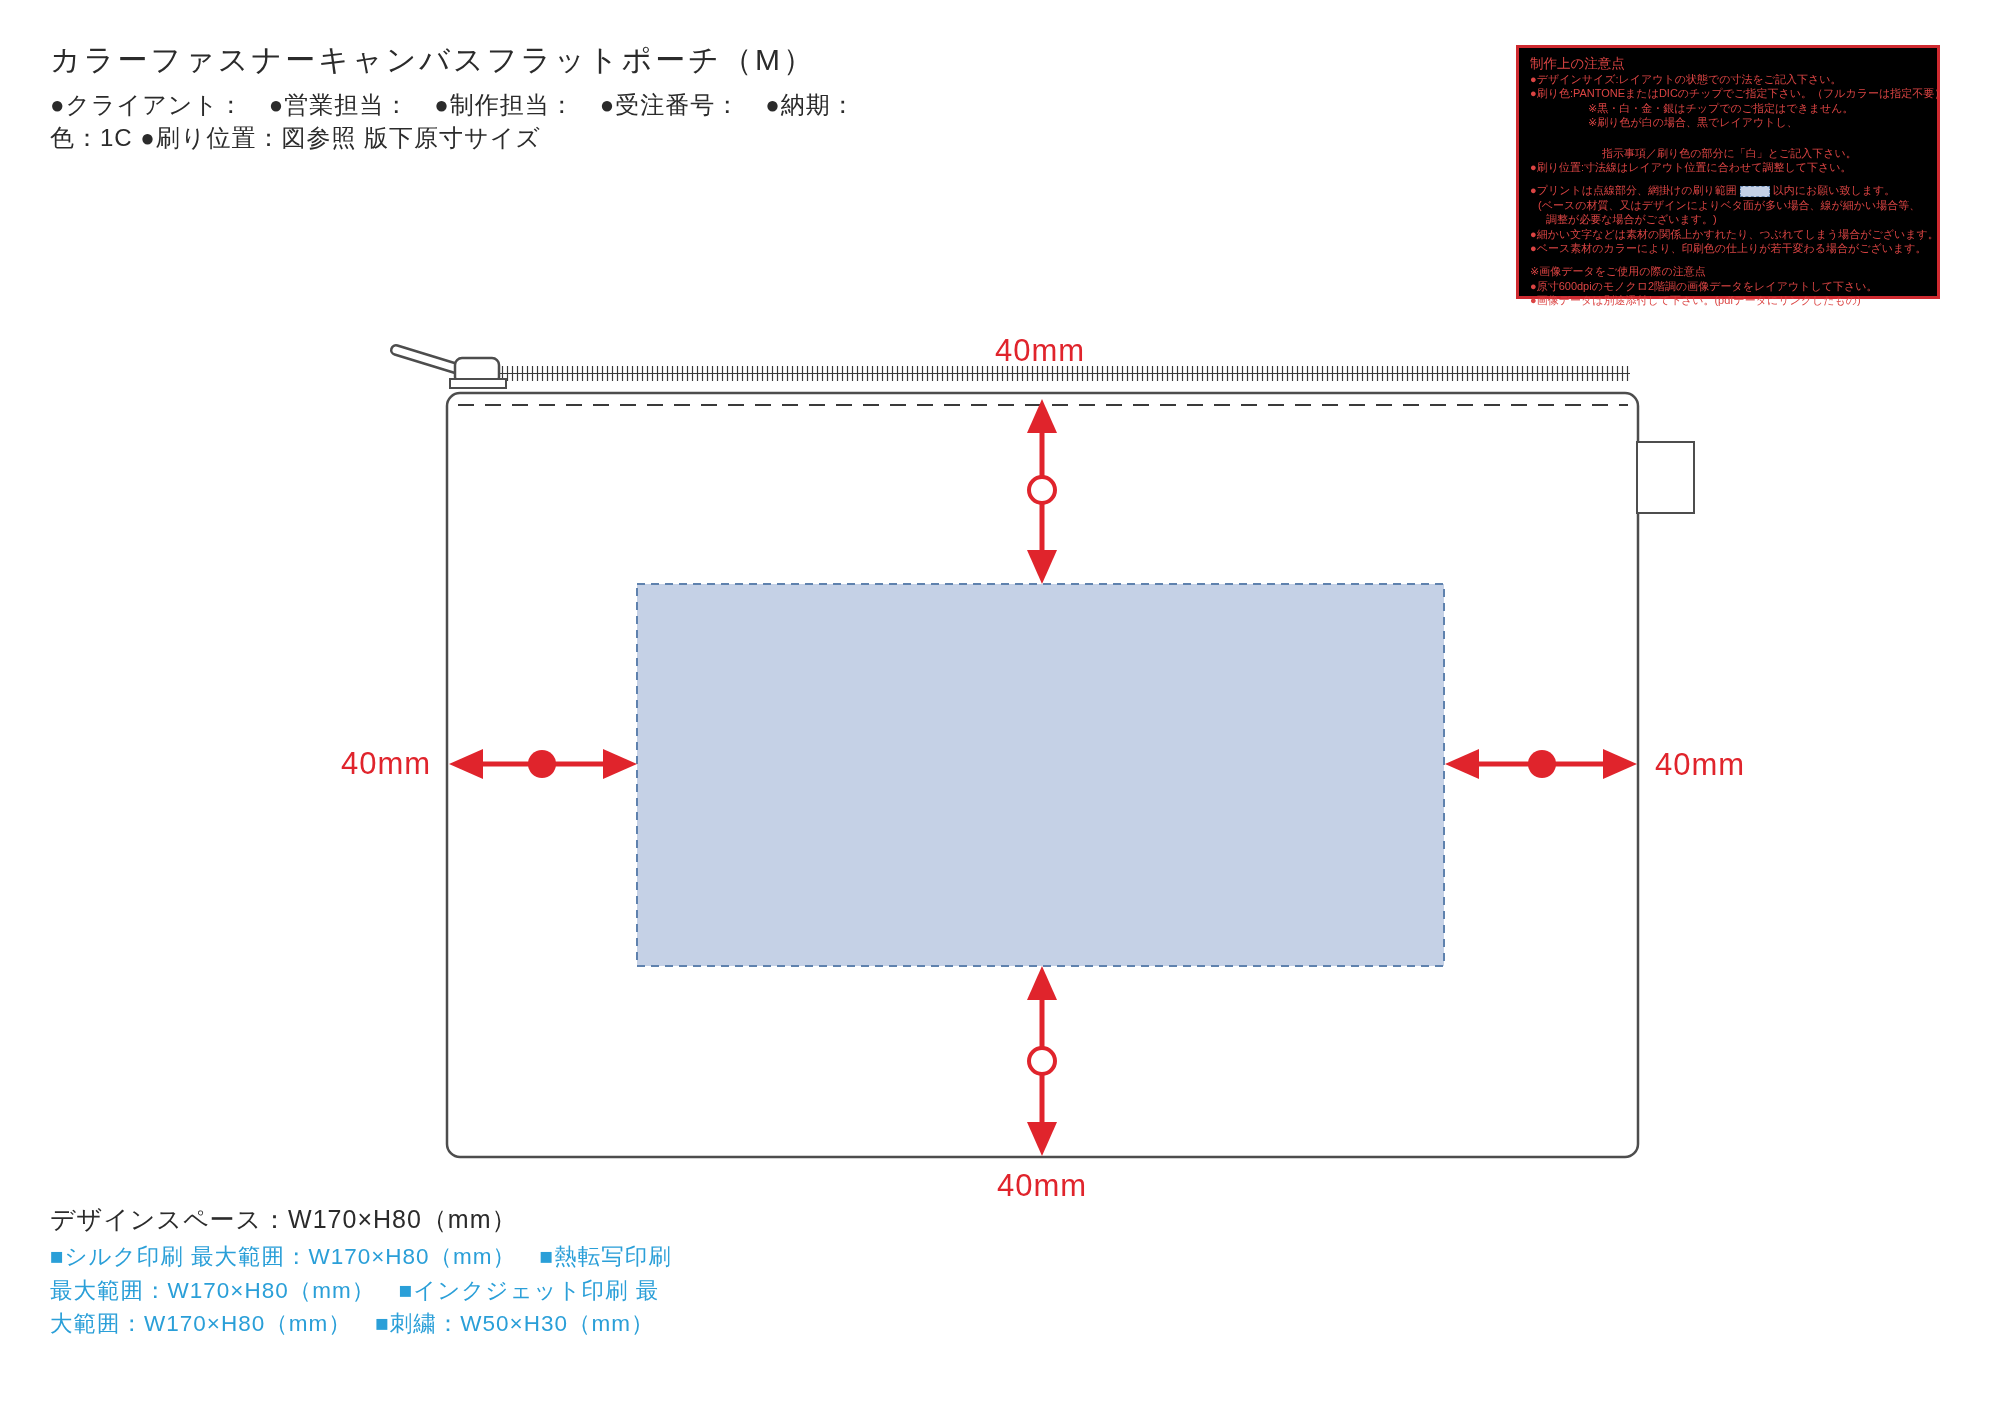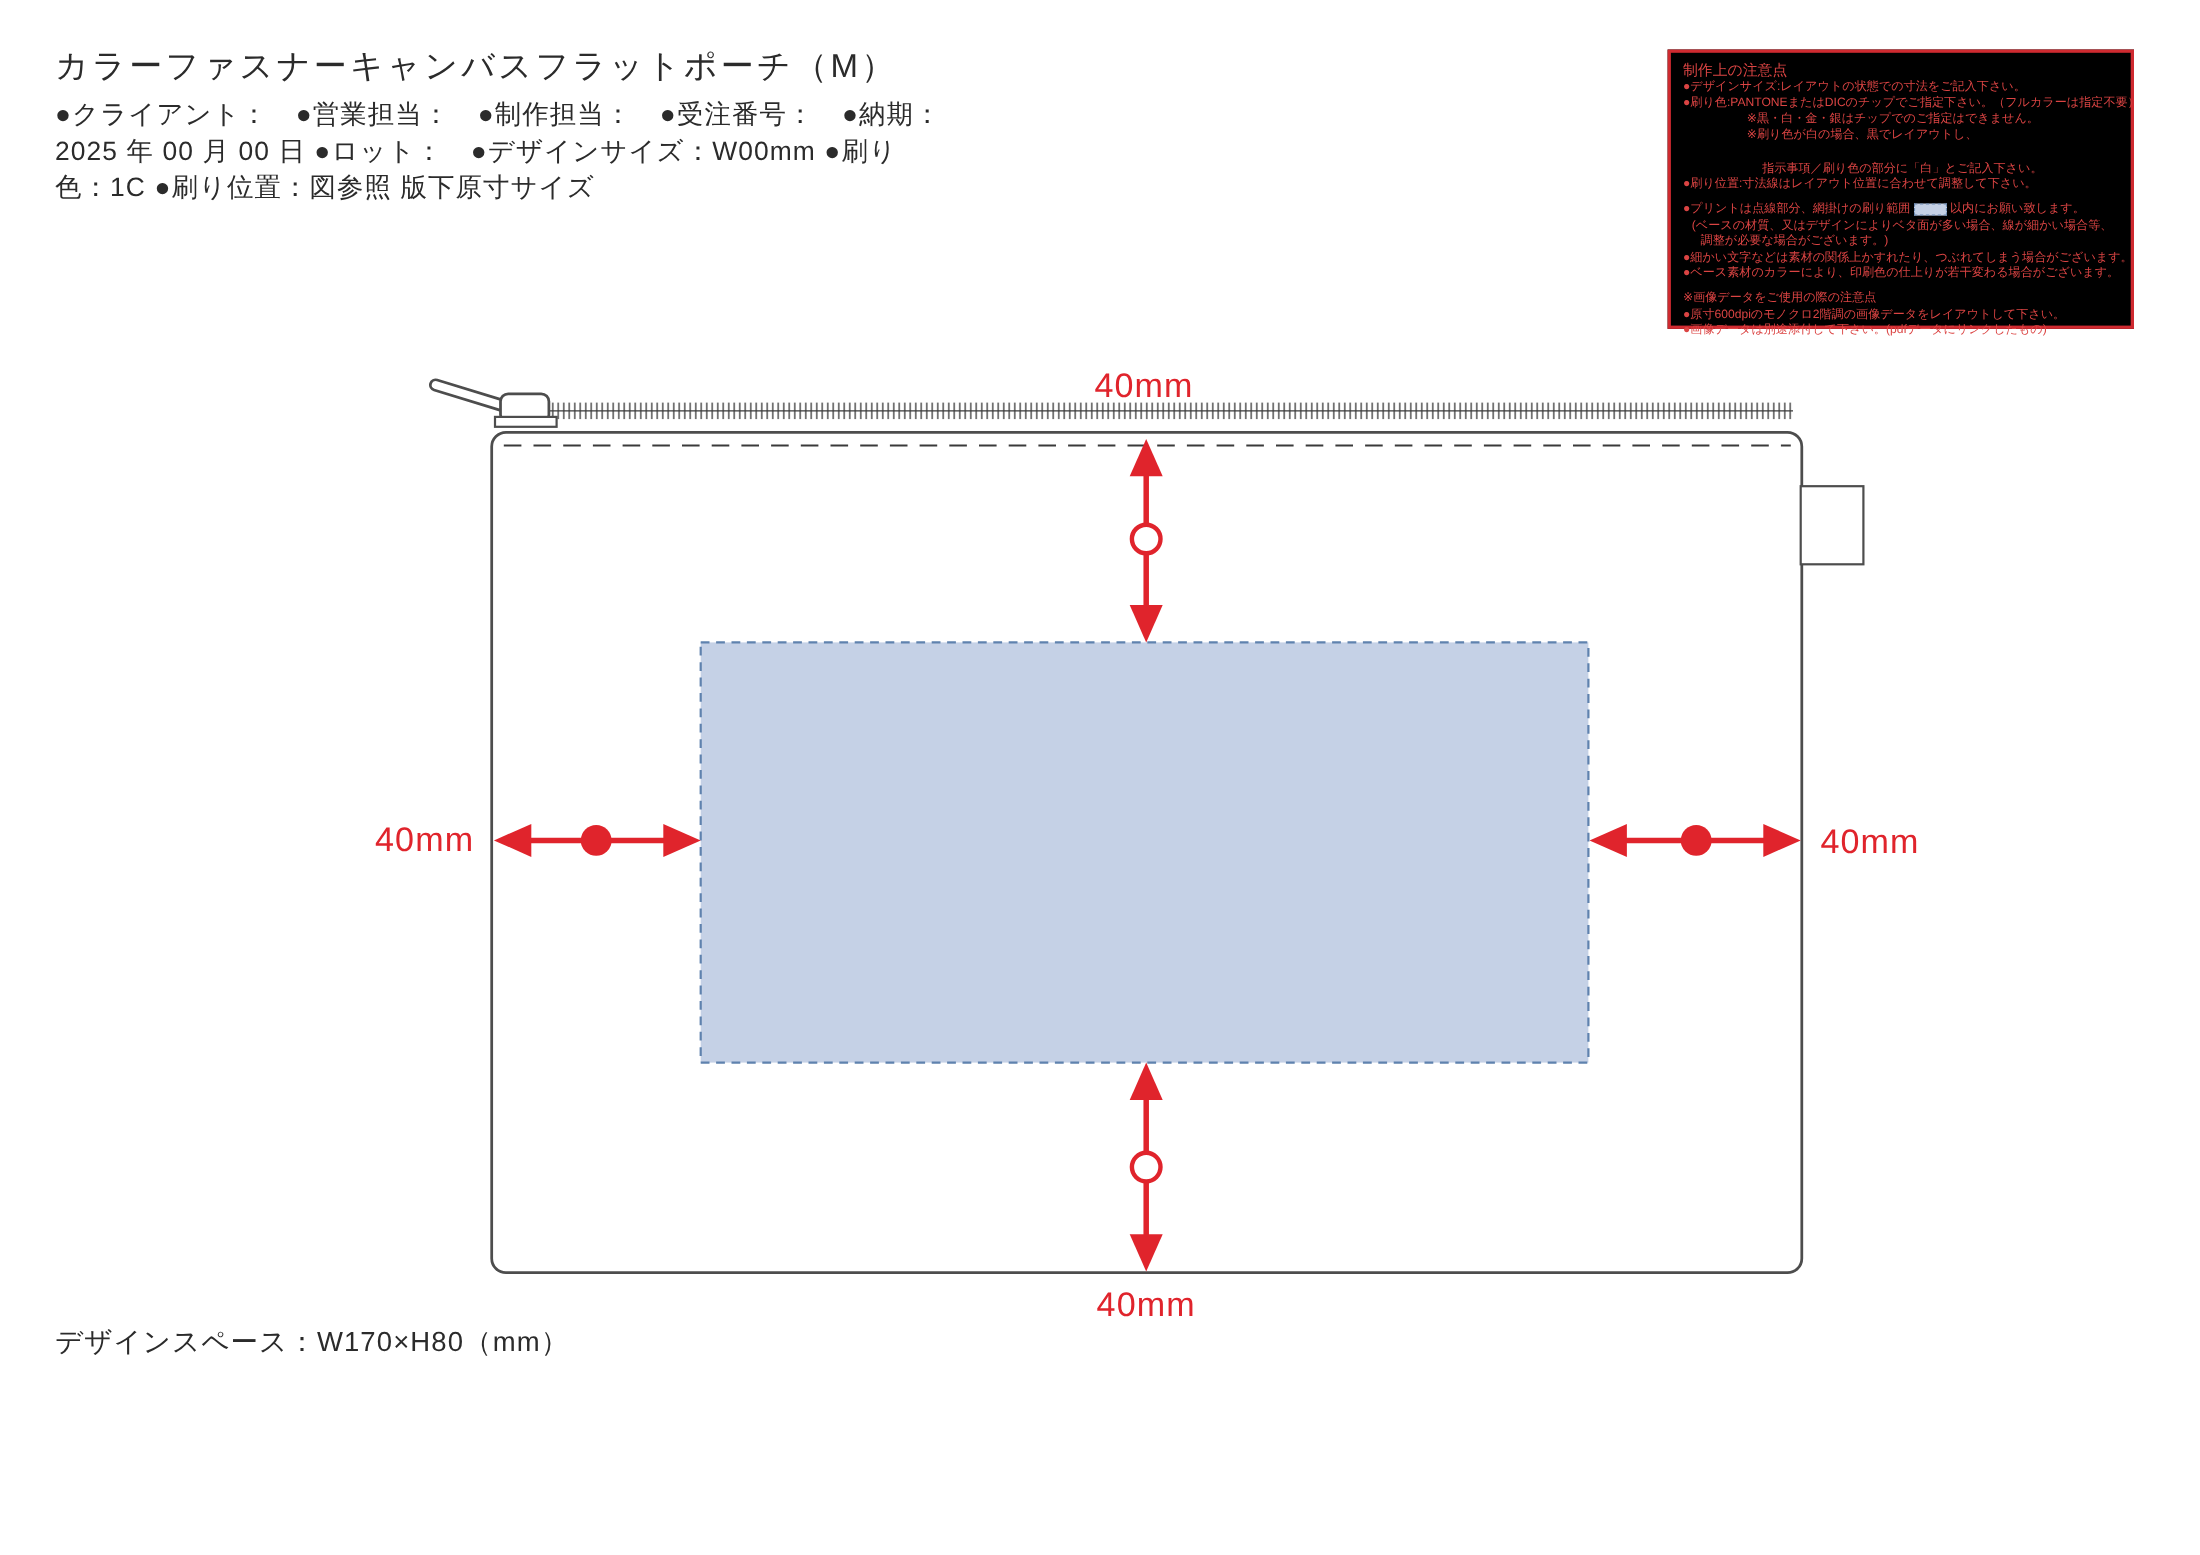--- a/index.html
+++ b/index.html
@@ -83,21 +83,20 @@
   svg { display: block; }
 </style>
 </head>
 <body>
 
 <div class="page">
 
   <div class="abs title">カラーファスナーキャンバスフラットポーチ（M）</div>
   <div class="abs header-info">
     <div>●クライアント：　●営業担当：　●制作担当：　●受注番号：　●納期：</div>
-    <div>2025 年 00 月 00 日 ●ロット：　●デザインサイズ：W00mm ●刷り</div>
     <div>色：1C ●刷り位置：図参照 版下原寸サイズ</div>
   </div>
 
   <div class="abs notes-box">
     <div class="notes-title">制作上の注意点</div>
     <div class="note-line">●デザインサイズ:レイアウトの状態での寸法をご記入下さい。</div>
     <div class="note-line">●刷り色:PANTONEまたはDICのチップでご指定下さい。（フルカラーは指定不要）</div>
     <div class="note-line ind-a">※黒・白・金・銀はチップでのご指定はできません。</div>
     <div class="note-line ind-a">※刷り色が白の場合、黒でレイアウトし、</div>
     <div class="note-line ind-b">指示事項／刷り色の部分に「白」とご記入下さい。</div>
@@ -171,14 +170,19 @@
       <circle cx="1542" cy="764" r="14" stroke="none"></circle>
     </g>
   </svg>
 
   <div class="abs dim-label" style="left:1040px; top:333px;">40mm</div>
   <div class="abs dim-label" style="left:1042px; top:1168px;">40mm</div>
   <div class="abs dim-label" style="left:386px; top:746px;">40mm</div>
   <div class="abs dim-label" style="left:1700px; top:747px;">40mm</div>
 
   <div class="abs footer-black">デザインスペース：W170×H80（mm）</div>
+  <div class="abs footer-blue">
+    <div>■シルク印刷 最大範囲：W170×H80（mm）　■熱転写印刷</div>
+    <div>最大範囲：W170×H80（mm）　■インクジェット印刷 最</div>
+    <div>大範囲：W170×H80（mm）　■刺繍：W50×H30（mm）</div>
+  </div>
 
 </div>
 
 </body></html>

